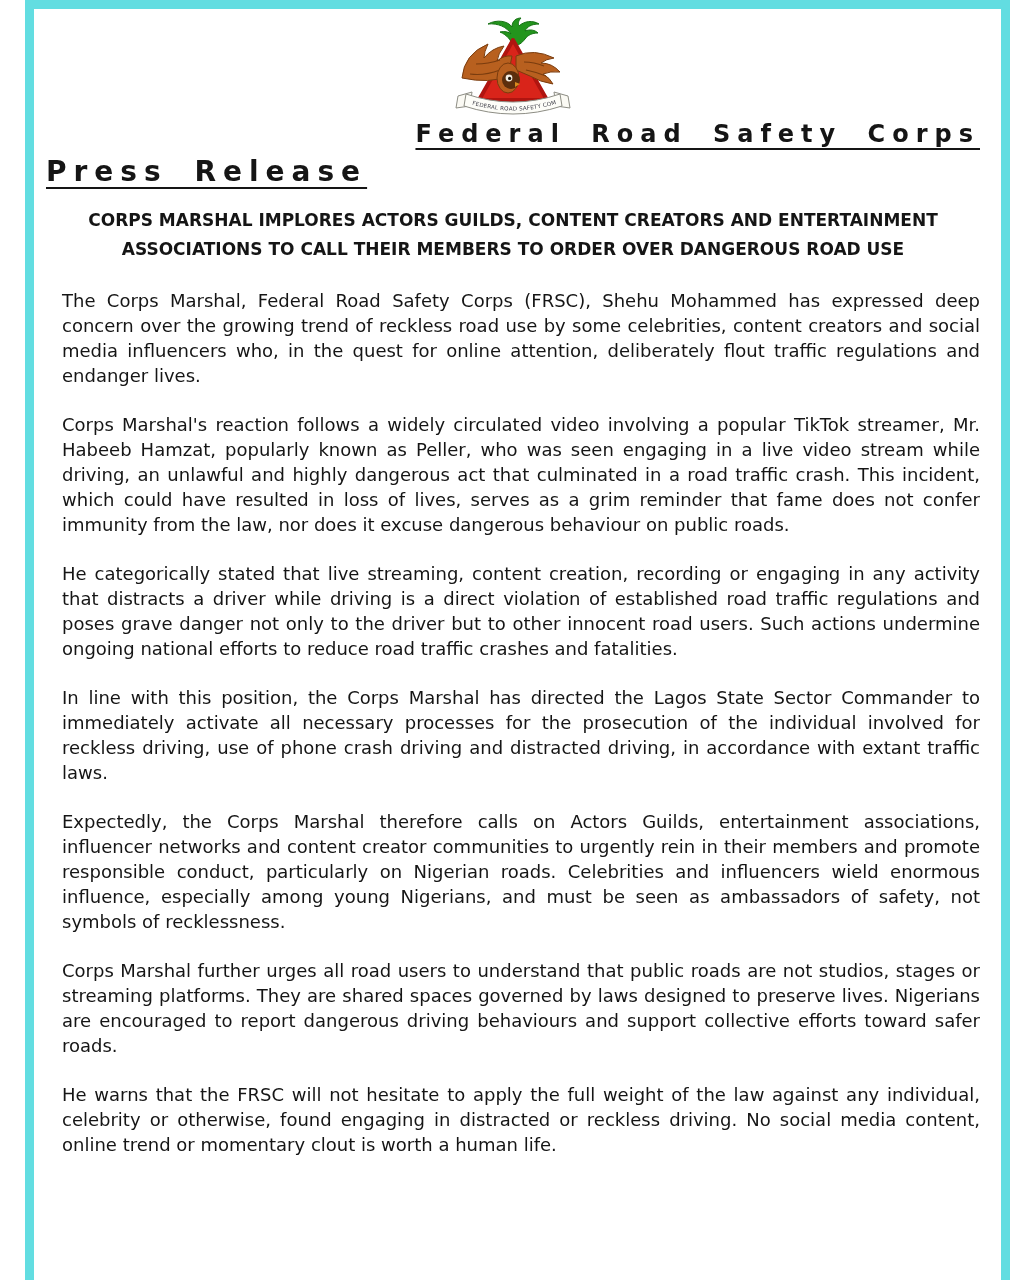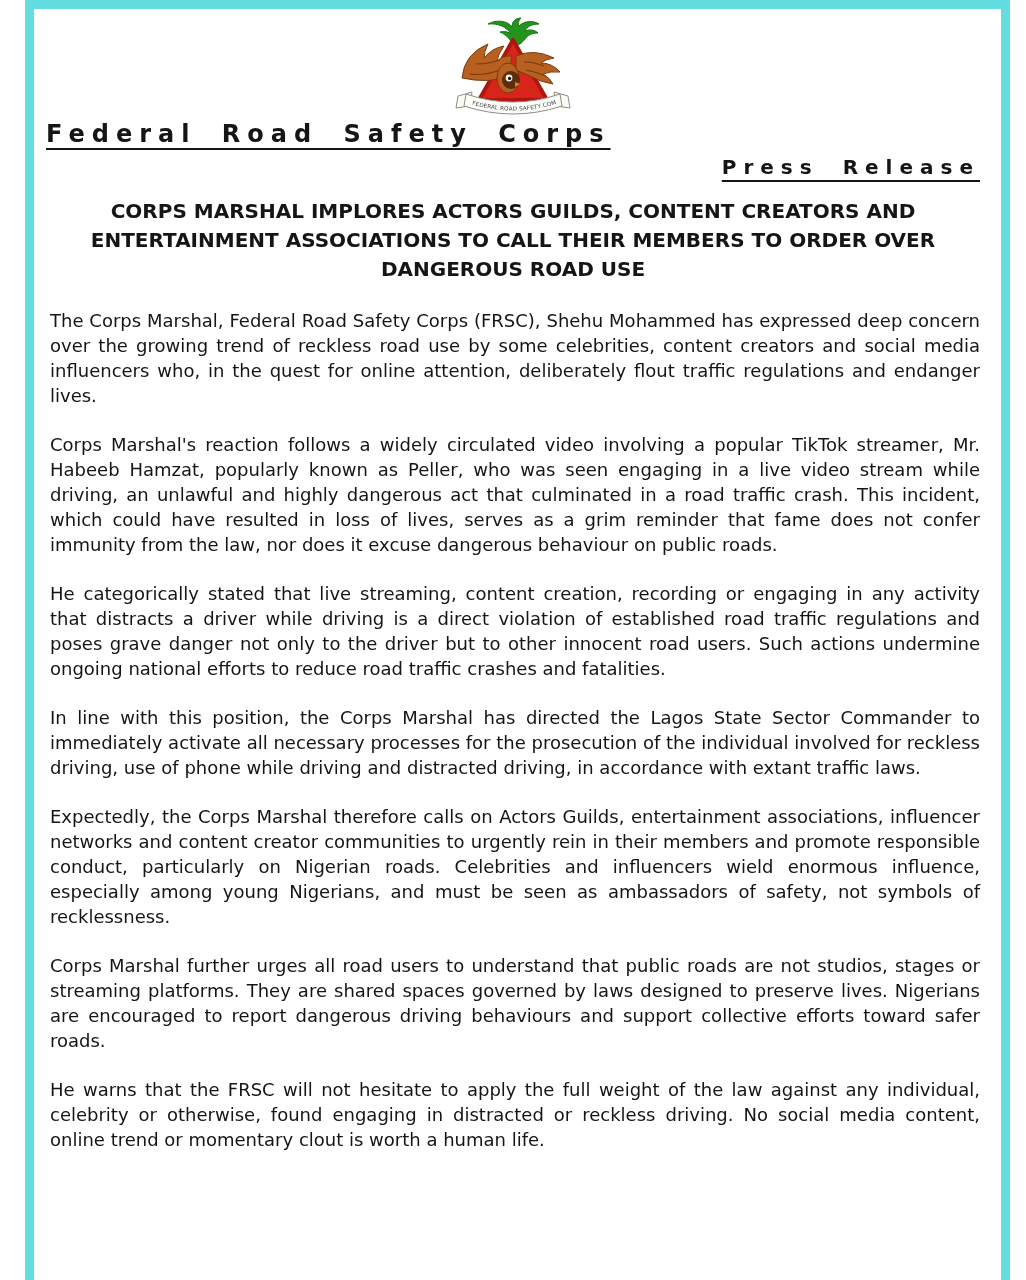--- a/index.html
+++ b/index.html
@@ -30,57 +30,57 @@
     left: 46px;
     right: 46px;
     top: 9px;
   }
   .logo-wrap {
     text-align: center;
     margin-top: 5px;
     line-height: 0;
   }
   .doc-title {
-    text-align: left;
+    text-align: right;
     font-weight: 700;
     font-size: 24px;
     letter-spacing: 7px;
     word-spacing: 10px;
     margin: 2px 0 0 0;
     text-decoration: underline;
     text-decoration-thickness: 2px;
     text-underline-offset: 6px;
     white-space: nowrap;
   }
   .doc-subtitle {
-    text-align: right;
+    text-align: left;
     font-weight: 700;
-    font-size: 20px;
+    font-size: 28px;
     letter-spacing: 7px;
     word-spacing: 10px;
     margin: 7px 0 0 0;
     text-decoration: underline;
     text-decoration-thickness: 2px;
     text-underline-offset: 6px;
     white-space: nowrap;
   }
   .headline {
     font-weight: 700;
-    font-size: 20px;
+    font-size: 17px;
     line-height: 29px;
     text-align: center;
     max-width: 890px;
     margin: 18px auto 0 auto;
   }
   .body-copy p {
     font-size: 18px;
     line-height: 25px;
     text-align: justify;
     text-justify: inter-word;
-    margin: 24px 0 0 4px;
+    margin: 24px 0 0 16px;
   }
 </style>
 </head>
 <body>
 
 <div class="page">
   <div class="frame"></div>
 
   <div class="content">
 
@@ -121,20 +121,20 @@
 
     <h1 class="doc-title">Federal Road Safety Corps</h1>
     <h2 class="doc-subtitle">Press Release</h2>
 
     <div class="headline">CORPS MARSHAL IMPLORES ACTORS GUILDS, CONTENT CREATORS AND ENTERTAINMENT ASSOCIATIONS TO CALL THEIR MEMBERS TO ORDER OVER DANGEROUS ROAD USE</div>
 
     <div class="body-copy">
       <p>The Corps Marshal, Federal Road Safety Corps (FRSC), Shehu Mohammed has expressed deep concern over the growing trend of reckless road use by some celebrities, content creators and social media influencers who, in the quest for online attention, deliberately flout traffic regulations and endanger lives.</p>
       <p>Corps Marshal's reaction follows a widely circulated video involving a popular TikTok streamer, Mr. Habeeb Hamzat, popularly known as Peller, who was seen engaging in a live video stream while driving, an unlawful and highly dangerous act that culminated in a road traffic crash. This incident, which could have resulted in loss of lives, serves as a grim reminder that fame does not confer immunity from the law, nor does it excuse dangerous behaviour on public roads.</p>
       <p>He categorically stated that live streaming, content creation, recording or engaging in any activity that distracts a driver while driving is a direct violation of established road traffic regulations and poses grave danger not only to the driver but to other innocent road users. Such actions undermine ongoing national efforts to reduce road traffic crashes and fatalities.</p>
-      <p>In line with this position, the Corps Marshal has directed the Lagos State Sector Commander to immediately activate all necessary processes for the prosecution of the individual involved for reckless driving, use of phone while driving and distracted driving, in accordance with extant traffic laws.</p>
+      <p>In line with this position, the Corps Marshal has directed the Lagos State Sector Commander to immediately activate all necessary processes for the prosecution of the individual involved for reckless driving, use of phone crash driving and distracted driving, in accordance with extant traffic laws.</p>
       <p>Expectedly, the Corps Marshal therefore calls on Actors Guilds, entertainment associations, influencer networks and content creator communities to urgently rein in their members and promote responsible conduct, particularly on Nigerian roads. Celebrities and influencers wield enormous influence, especially among young Nigerians, and must be seen as ambassadors of safety, not symbols of recklessness.</p>
       <p>Corps Marshal further urges all road users to understand that public roads are not studios, stages or streaming platforms. They are shared spaces governed by laws designed to preserve lives. Nigerians are encouraged to report dangerous driving behaviours and support collective efforts toward safer roads.</p>
       <p>He warns that the FRSC will not hesitate to apply the full weight of the law against any individual, celebrity or otherwise, found engaging in distracted or reckless driving. No social media content, online trend or momentary clout is worth a human life.</p>
     </div>
 
   </div>
 </div>
 
 </body></html>

